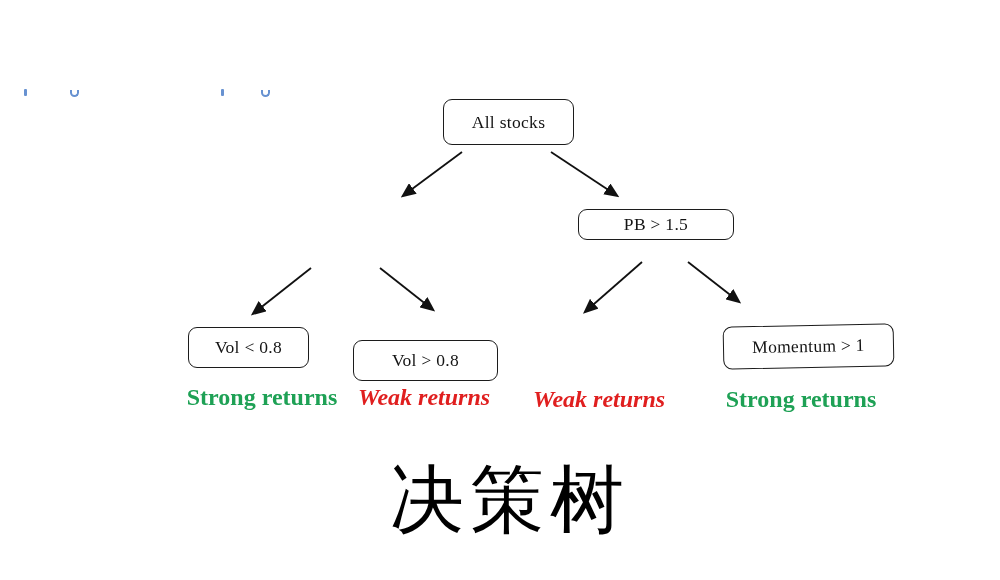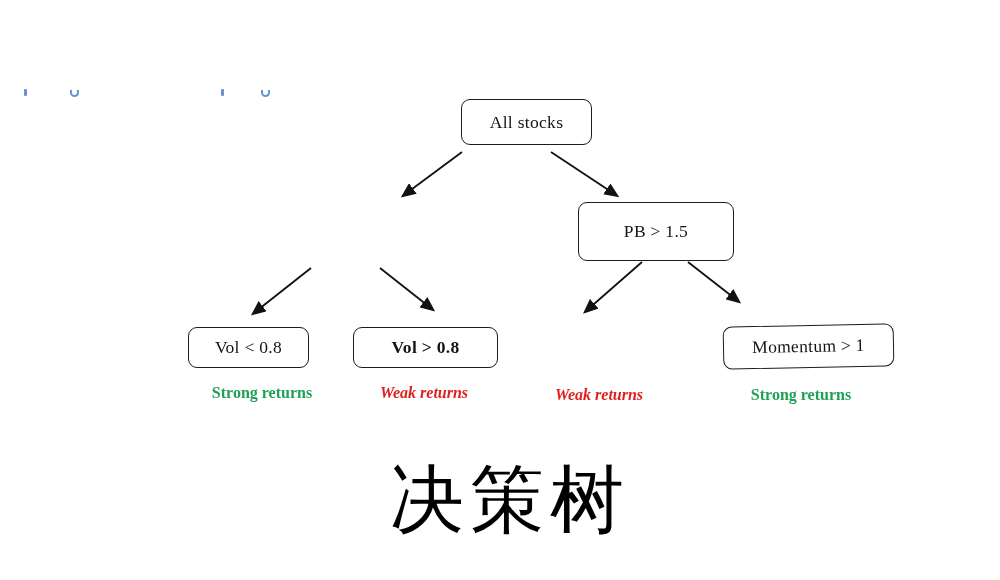--- a/index.html
+++ b/index.html
@@ -25,36 +25,36 @@
     background: #ffffff;
     display: flex;
     align-items: center;
     justify-content: center;
     font-family: "Liberation Serif", serif;
     font-size: 17.5px;
     color: #141414;
     letter-spacing: 0.3px;
     white-space: nowrap;
   }
-  #node-root        { left: 461px; top:  99px; width: 131px; height: 46px; text-align: center; }
+  #node-root        { left: 443px; top:  99px; width: 131px; height: 46px; text-align: center; }
   #node-pb-low      { left: 283px; top: 211px; width: 175px; height: 43px; }
-  #node-pb-high     { left: 578px; top: 202px; width: 156px; height: 59px; }
+  #node-pb-high     { left: 578px; top: 209px; width: 156px; height: 31px; }
   #node-vol-low     { left: 188px; top: 327px; width: 121px; height: 41px; }
-  #node-vol-high    { left: 353px; top: 327px; width: 145px; height: 41px; font-weight: bold; }
+  #node-vol-high    { left: 353px; top: 340px; width: 145px; height: 41px; }
   #node-mom-low     { left: 514px; top: 326px; width: 173px; height: 42px; }
   #node-mom-high    { left: 723px; top: 325px; width: 171px; height: 43px; transform: rotate(-1.1deg); }
 
   
   .outcome {
     position: absolute;
     width: 160px;
     text-align: center;
     font-family: "Liberation Serif", serif;
     font-weight: bold;
-    font-size: 16px;
+    font-size: 24px;
     white-space: nowrap;
   }
   .outcome.green { color: #1ea155; }
   .outcome.red   { color: #e01f1f; font-style: italic; }
   #outcome-1 { left: 182px; top: 384px; }
   #outcome-2 { left: 344px; top: 384px; }
   #outcome-3 { left: 519px; top: 386px; }
   #outcome-4 { left: 721px; top: 386px; }
 
   

